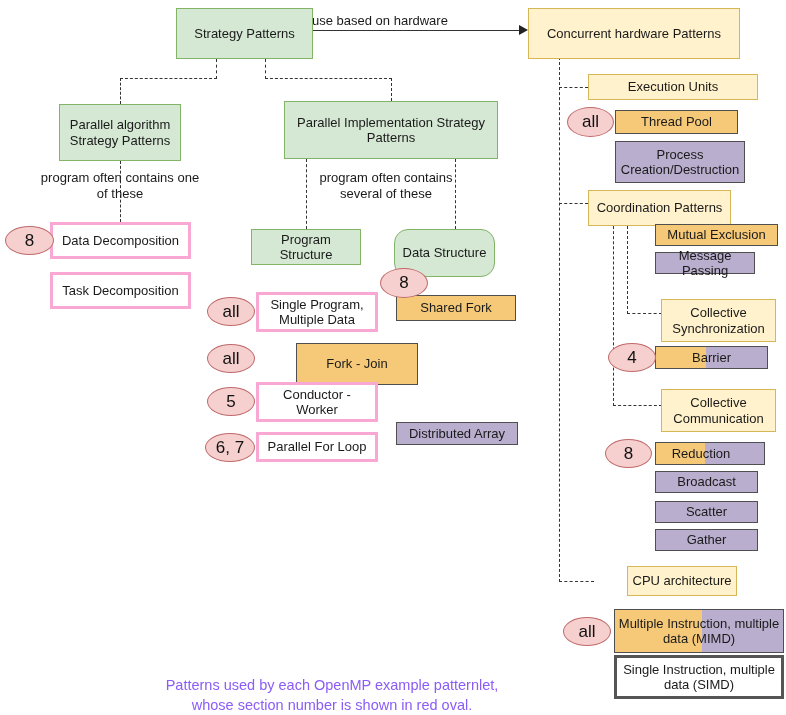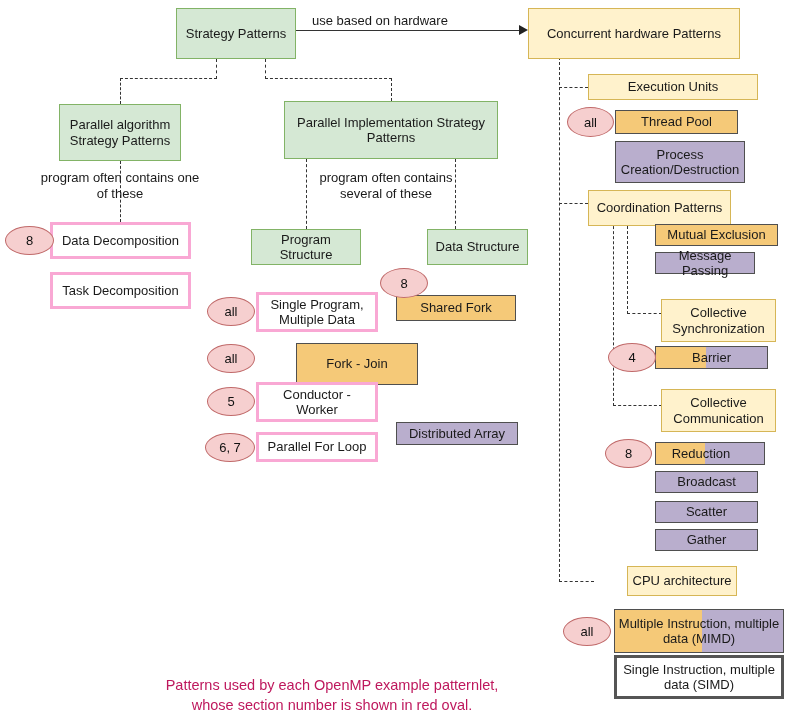--- a/index.html
+++ b/index.html
@@ -11,25 +11,25 @@
         padding:2px 4px;}
   .n-green{background:#d5e8d4;border:1px solid #82b366;}
   .n-lightyellow{background:#fff2cc;border:1px solid #d6b656;}
   .n-orange{background:#f5c978;border:1px solid #4f4f4f;}
   .n-purple{background:#b9aecd;border:1px solid #4f4f4f;}
   .n-white{background:#ffffff;border:3px solid #f9a8d4;}
   .n-split{border:1px solid #4f4f4f;background:#b9aecd;}
 
   .oval{position:absolute;box-sizing:border-box;display:flex;align-items:center;
         justify-content:center;background:#f6cfcf;border:1px solid #c06a6a;
-        border-radius:50%;font-size:13px;color:#111;z-index:6;}
+        border-radius:50%;font-size:17px;color:#111;z-index:6;}
 
   .label{position:absolute;font-size:13px;line-height:1.2;text-align:center;color:#1a1a1a;}
 
-  .caption{position:absolute;font-size:14.5px;line-height:1.35;text-align:center;color:#be185d;}
+  .caption{position:absolute;font-size:14.5px;line-height:1.35;text-align:center;color:#8b5cf6;}
 
   
   .vd{position:absolute;border-left:1.6px dashed #333;}
   .hd{position:absolute;border-top:1.6px dashed #333;}
   .hs{position:absolute;border-top:1.6px solid #333;}
   .arrow{position:absolute;width:0;height:0;border-top:5px solid transparent;
          border-bottom:5px solid transparent;border-left:9px solid #222;}
 </style>
 </head>
 <body>
@@ -60,32 +60,32 @@
   <div class="vd" style="left:627px;top:216px;height:98px;"></div>
   <div class="hd" style="left:627px;top:313px;width:35px;"></div>
 
   <div class="vd" style="left:613px;top:216px;height:190px;"></div>
   <div class="hd" style="left:613px;top:405px;width:49px;"></div>
 
   <div class="label" style="left:312px;top:13px;width:200px;text-align:left;">use based on hardware</div>
   <div class="label" style="left:40px;top:170px;width:160px;">program often contains one of these</div>
   <div class="label" style="left:312px;top:170px;width:148px;">program often contains several of these</div>
 
-  <div class="node n-green" style="left:176px;top:8px;width:120px;height:51px;">Strategy Patterns</div>
+  <div class="node n-green" style="left:176px;top:8px;width:137px;height:51px;">Strategy Patterns</div>
   <div class="node n-lightyellow" style="left:528px;top:8px;width:212px;height:51px;">Concurrent hardware Patterns</div>
 
   <div class="node n-green" style="left:59px;top:104px;width:122px;height:57px;">Parallel algorithm Strategy Patterns</div>
   <div class="node n-white" style="left:50px;top:222px;width:141px;height:37px;">Data Decomposition</div>
   <div class="node n-white" style="left:50px;top:272px;width:141px;height:37px;">Task Decomposition</div>
   <div class="oval" style="left:5px;top:226px;width:49px;height:29px;">8</div>
 
   <div class="node n-green" style="left:284px;top:101px;width:214px;height:58px;">Parallel Implementation Strategy Patterns</div>
 
   <div class="node n-green" style="left:251px;top:229px;width:110px;height:36px;">Program Structure</div>
-  <div class="node n-green" style="left:427px;top:229px;width:101px;height:36px;">Data Structure</div>
+  <div class="node n-green" style="left:394px;top:229px;width:101px;height:48px;border-radius:14px;">Data Structure</div>
 
   <div class="node n-white" style="left:256px;top:292px;width:122px;height:40px;">Single Program, Multiple Data</div>
   <div class="oval" style="left:207px;top:297px;width:48px;height:29px;">all</div>
 
   <div class="node n-orange" style="left:256px;top:343px;width:122px;height:42px;margin-left:40px;">Fork - Join</div>
   <div class="oval" style="left:207px;top:344px;width:48px;height:29px;">all</div>
 
   <div class="node n-white" style="left:256px;top:382px;width:122px;height:40px;">Conductor - Worker</div>
   <div class="oval" style="left:207px;top:387px;width:48px;height:29px;">5</div>
 

